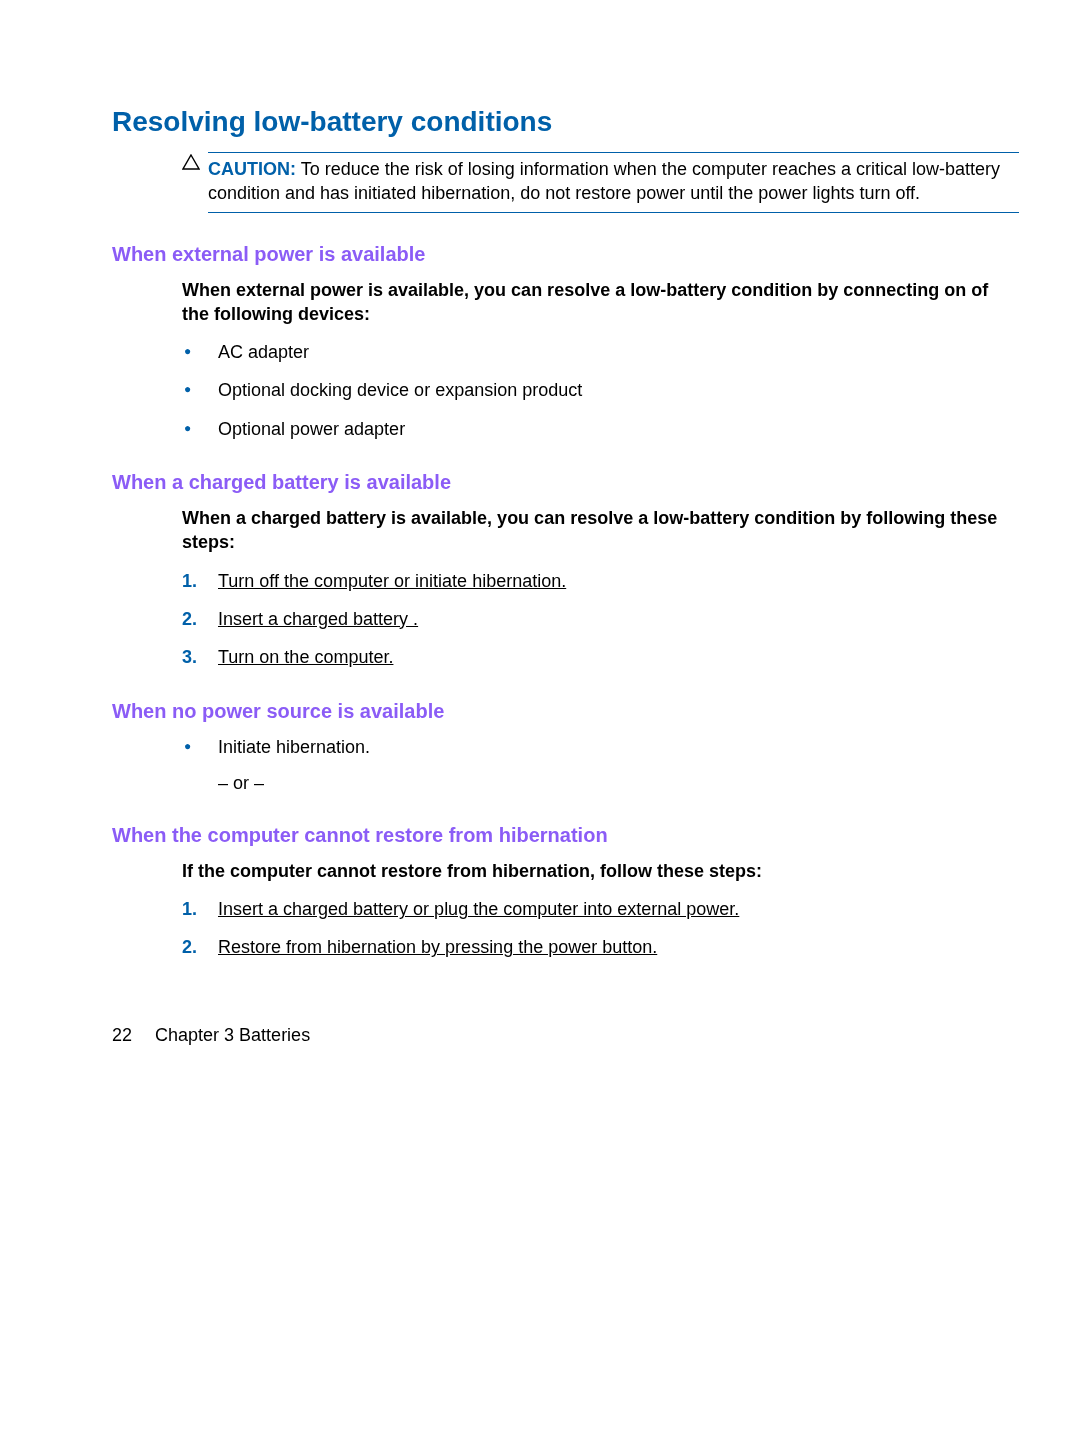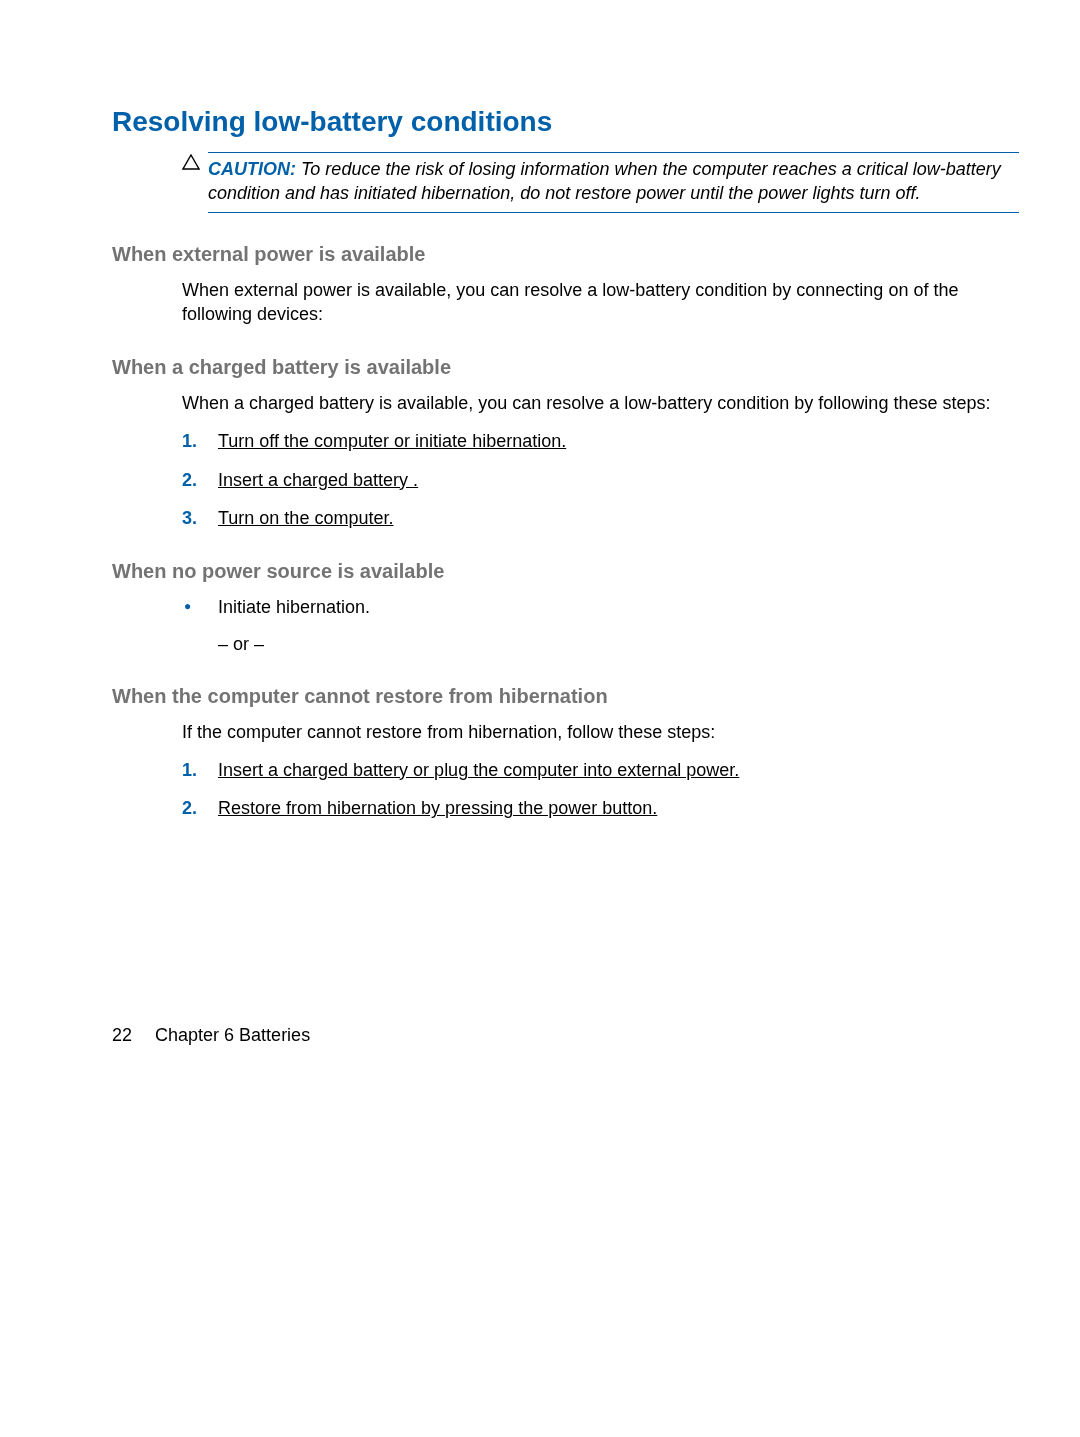--- a/index.html
+++ b/index.html
@@ -33,35 +33,35 @@
     flex: 0 0 auto;
     margin-right: 8px;
     margin-top: 2px;
   }
   .caution-box {
     flex: 1;
     border-top: 1px solid #0060a9;
     border-bottom: 1px solid #0060a9;
     padding: 4px 0 6px 0;
     line-height: 1.35;
-    font-style: italic;
   }
   .caution-label {
     color: #0060a9;
     font-weight: bold;
   }
   h2.sub-heading {
     font-size: 20px;
     font-weight: bold;
-    color: #737373;
+    color: #8b5cf6;
     margin: 30px 0 12px 0;
   }
   p.body-text {
     margin: 0 0 14px 70px;
     line-height: 1.35;
+    font-weight: bold;
   }
   ul.bullet-list {
     list-style: none;
     margin: 0 0 0 70px;
     padding: 0;
   }
   ul.bullet-list > li {
     position: relative;
     padding-left: 36px;
     margin: 0 0 14px 0;
@@ -123,20 +123,25 @@
       </svg>
     </span>
     <div class="caution-box">
       <span class="caution-label">CAUTION:</span>
       <span>To reduce the risk of losing information when the computer reaches a critical low-battery condition and has initiated hibernation, do not restore power until the power lights turn off.</span>
     </div>
   </div>
 
   <h2 class="sub-heading">When external power is available</h2>
   <p class="body-text">When external power is available, you can resolve a low-battery condition by connecting on of the following devices:</p>
+  <ul class="bullet-list">
+    <li>AC adapter</li>
+    <li>Optional docking device or expansion product</li>
+    <li>Optional power adapter</li>
+  </ul>
 
   <h2 class="sub-heading">When a charged battery is available</h2>
   <p class="body-text">When a charged battery is available, you can resolve a low-battery condition by following these steps:</p>
   <ol class="num-list">
     <li>Turn off the computer or initiate hibernation.</li>
     <li>Insert a charged battery .</li>
     <li>Turn on the computer.</li>
   </ol>
 
   <h2 class="sub-heading">When no power source is available</h2>
@@ -147,16 +152,16 @@
 
   <h2 class="sub-heading">When the computer cannot restore from hibernation</h2>
   <p class="body-text">If the computer cannot restore from hibernation, follow these steps:</p>
   <ol class="num-list">
     <li>Insert a charged battery or plug the computer into external power.</li>
     <li>Restore from hibernation by pressing the power button.</li>
   </ol>
 
   <div class="footer">
     <span class="pgnum">22</span>
-    <span>Chapter 6   Batteries</span>
+    <span>Chapter 3   Batteries</span>
   </div>
 
 </div>
 
 </body></html>

